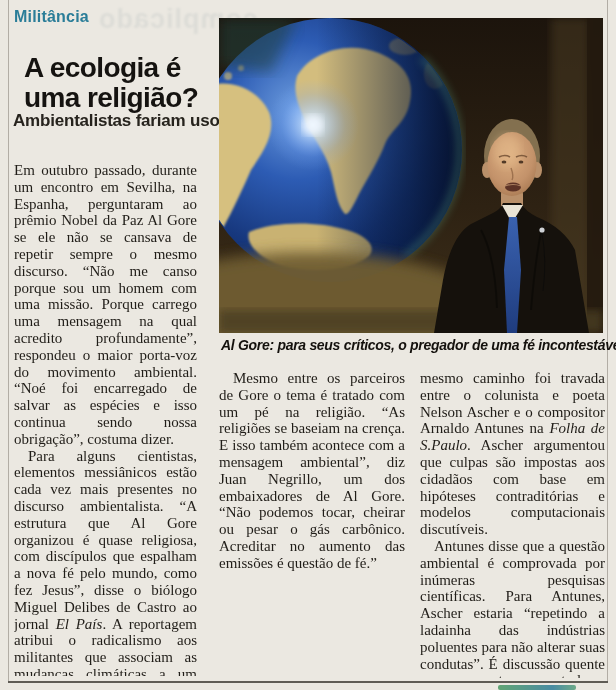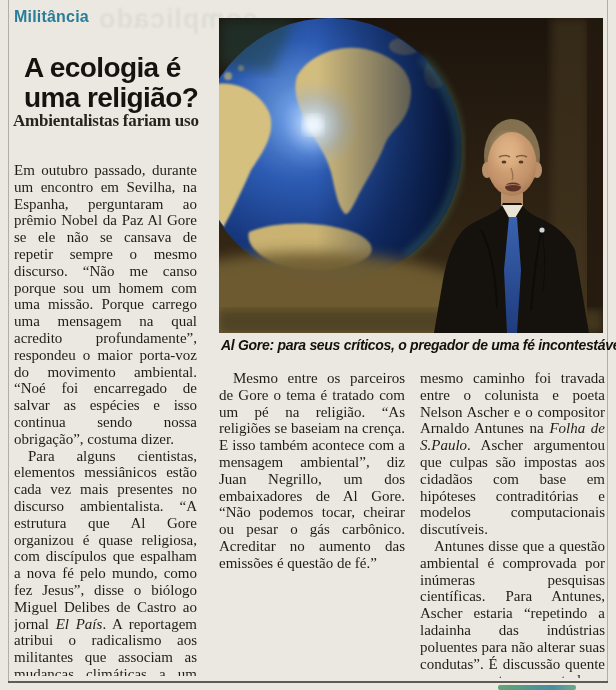--- a/index.html
+++ b/index.html
@@ -38,21 +38,21 @@
     color:var(--accent-teal);letter-spacing:.2px;
   }
   .headline{
     position:absolute;left:24px;top:34px;width:205px;
     font-family:"Liberation Sans",sans-serif;font-weight:800;font-size:28px;
     line-height:30px;color:var(--headline-text);letter-spacing:-0.6px;
   }
   .headline span{display:block;white-space:nowrap;}
   .subhead{
     position:absolute;left:13px;top:97px;width:205px;
-    font-family:Liberation Serif, serif;font-weight:700;font-size:17px;
+    font-family:Liberation Sans, sans-serif;font-weight:700;font-size:17px;
     line-height:20px;color:#26231d;letter-spacing:-0.2px;
   }
   .subhead span{display:block;white-space:nowrap;}
   .col{
     position:absolute;
     font-size:15px;line-height:16.8px;text-align:justify;
     color:var(--body-text);overflow:hidden;
   }
   .col-left{left:14px;top:162px;width:183px;height:514px;}
   .col-mid{left:219px;top:370px;width:186px;height:308px;}

